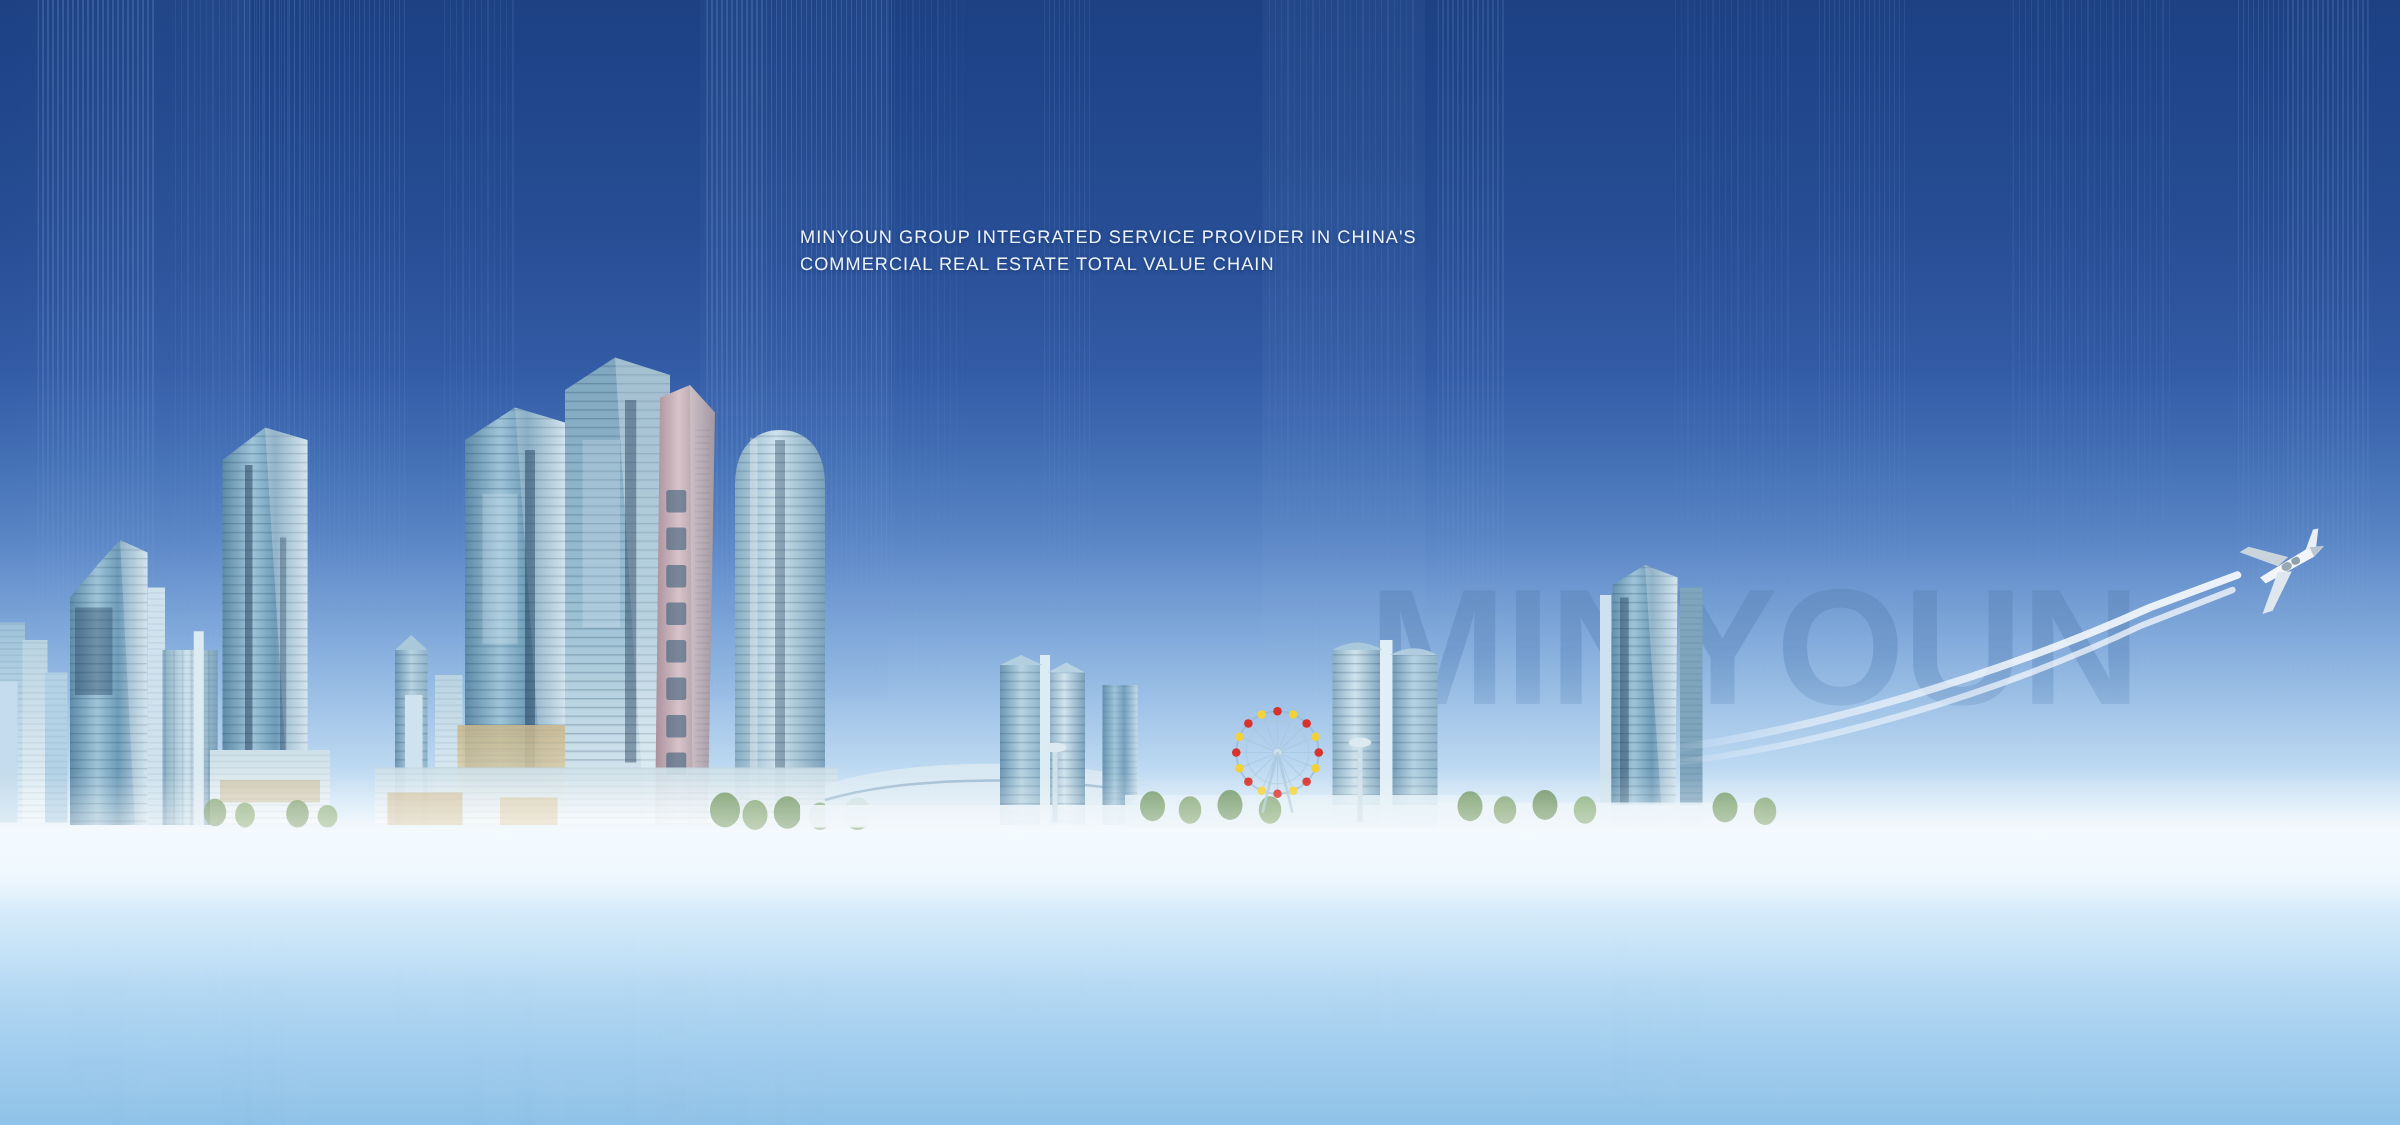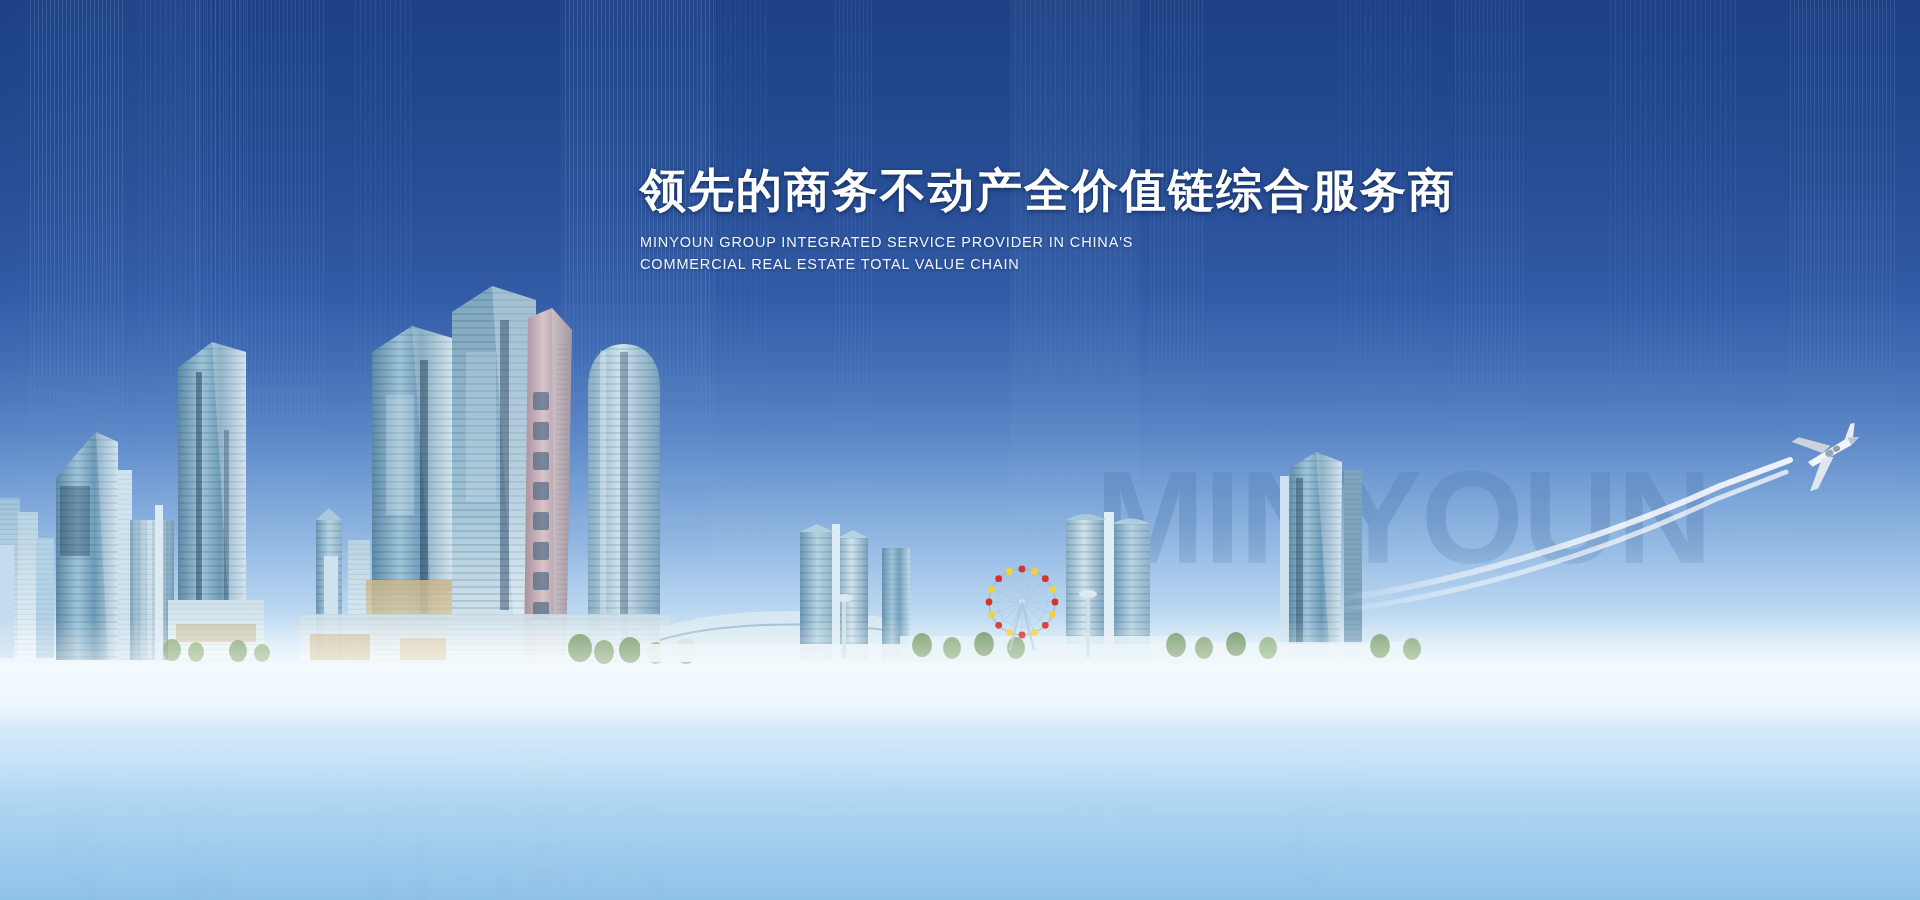--- a/index.html
+++ b/index.html
@@ -481,20 +481,19 @@
       <path d="M14 2 L-10 26 L-2 27 L24 6 Z" fill="#dfe7ee"></path>
       <path d="M16 -2 L-6 -24 L2 -25 L26 -5 Z" fill="#c9d4dd"></path>
       <path d="M40 -4 L52 -16 L56 -15 L48 -2 Z" fill="#e8eef4"></path>
       <ellipse cx="22" cy="1" rx="4" ry="3.2" fill="#97a7b4"></ellipse>
       <ellipse cx="30" cy="0" rx="3.4" ry="2.8" fill="#8fa0ad"></ellipse>
       <path d="M44 -5 L54 -1 L44 3 Z" fill="#b9c6d1"></path>
     </g>
   </svg>
 
   <div class="headline-block">
-    <h1 class="headline">领先的商务不动产全价值链综合服务商</h1>
     <p class="sub">
       <span class="l1">MINYOUN GROUP INTEGRATED SERVICE PROVIDER IN CHINA'S</span>
       <span class="l2">COMMERCIAL REAL ESTATE TOTAL VALUE CHAIN</span>
     </p>
   </div>
 
 </div>
 
 </body></html>

